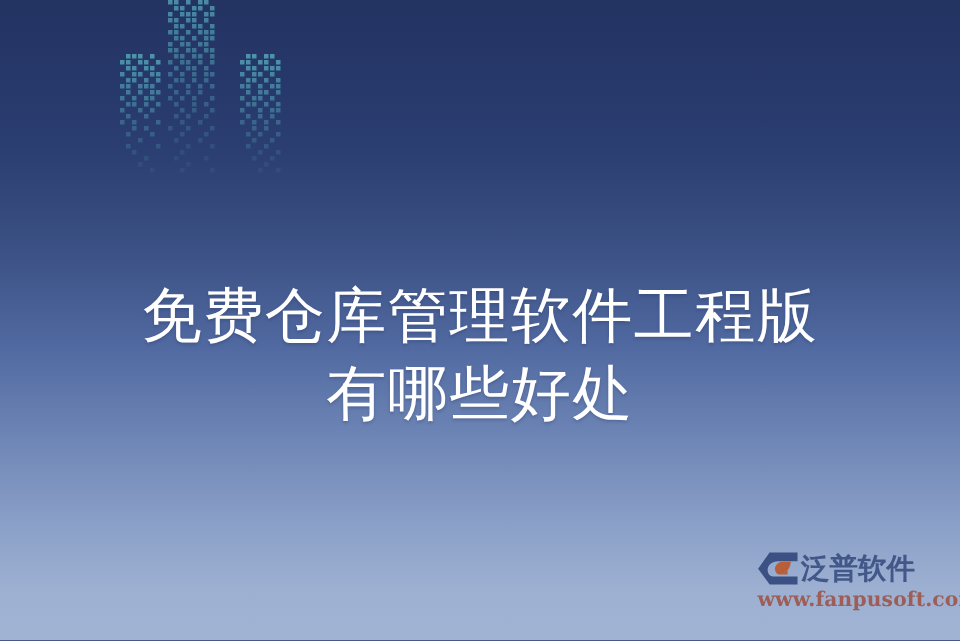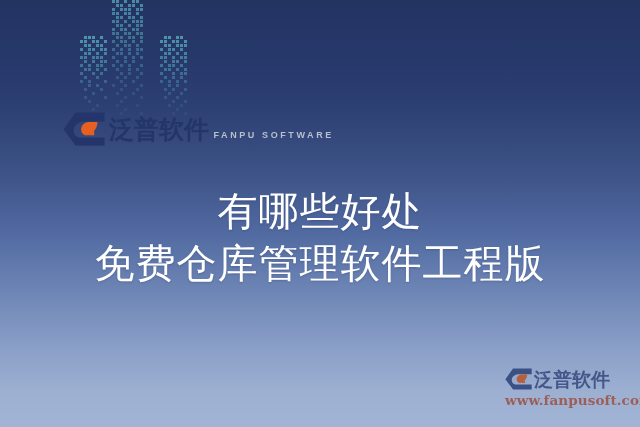--- a/index.html
+++ b/index.html
@@ -207,41 +207,24 @@
         <span class="prow"><i class="px off"></i><i class="px" style="background: rgb(78, 147, 172); opacity: 0.38;"></i><i class="px off"></i><i class="px" style="background: rgb(78, 147, 172); opacity: 0.38;"></i><i class="px off"></i><i class="px off"></i><i class="px" style="background: rgb(78, 147, 172); opacity: 0.38;"></i></span>
         <span class="prow"><i class="px off"></i><i class="px off"></i><i class="px" style="background: rgb(78, 147, 172); opacity: 0.34;"></i><i class="px off"></i><i class="px off"></i><i class="px" style="background: rgb(78, 147, 172); opacity: 0.34;"></i><i class="px off"></i></span>
         <span class="prow"><i class="px off"></i><i class="px" style="background: rgb(78, 147, 172); opacity: 0.29;"></i><i class="px off"></i><i class="px off"></i><i class="px" style="background: rgb(78, 147, 172); opacity: 0.29;"></i><i class="px off"></i><i class="px off"></i></span>
         <span class="prow"><i class="px off"></i><i class="px off"></i><i class="px off"></i><i class="px" style="background: rgb(78, 147, 172); opacity: 0.24;"></i><i class="px off"></i><i class="px off"></i><i class="px" style="background: rgb(78, 147, 172); opacity: 0.24;"></i></span>
         <span class="prow"><i class="px off"></i><i class="px off"></i><i class="px" style="background: rgb(78, 147, 172); opacity: 0.19;"></i><i class="px off"></i><i class="px off"></i><i class="px" style="background: rgb(78, 147, 172); opacity: 0.19;"></i><i class="px off"></i></span>
         <span class="prow"><i class="px off"></i><i class="px off"></i><i class="px off"></i><i class="px off"></i><i class="px" style="background: rgb(78, 147, 172); opacity: 0.15;"></i><i class="px off"></i><i class="px off"></i></span>
         <span class="prow"><i class="px off"></i><i class="px off"></i><i class="px off"></i><i class="px" style="background: rgb(78, 147, 172); opacity: 0.12;"></i><i class="px off"></i><i class="px off"></i><i class="px" style="background: rgb(78, 147, 172); opacity: 0.12;"></i></span>
       </div>
     </div>
 
-  <div id="logo-main">
-    <span class="mark">
-      <svg viewBox="0 0 42 34" width="42" height="34" xmlns="http://www.w3.org/2000/svg">
-        <path d="M12.5 0.5 L41.5 0.5 L41.5 9.5 L21.5 9.5 C15 9.5 10.5 13.5 10.5 18.5
-                 C10.5 22.2 12.6 24.6 15.6 25.4 L41.5 25.4 L41.5 33.5 L12.6 33.5
-                 L0.6 17.2 Z" fill="#23356a"></path>
-        <path d="M34.5 9.9 C34.5 17.0 28.9 22.6 21.9 23.3
-                 C19.6 22.1 18.1 20.0 18.1 17.4 C18.1 13.3 21.6 9.9 26.0 9.9 Z" fill="#e8601f"></path>
-        <path d="M21.9 23.3 C25.6 22.9 28.9 21.2 31.2 18.6
-                 L31.2 23.3 Z" fill="#e8601f"></path>
-      </svg>
-    </span>
-    <span class="wordblock">
-      <span class="word-cn">泛普软件</span>
-      <span class="word-en">FANPU SOFTWARE</span>
-    </span>
-  </div>
 
   <div id="headline">
+    <span class="hl-line">免费仓库管理软件工程版</span>
     <span class="hl-line">有哪些好处</span>
-    <span class="hl-line">免费仓库管理软件工程版</span>
   </div>
 
   <div id="watermark">
     <div class="wm-top">
       <span class="wm-mark">
         <svg viewBox="0 0 42 34" width="27" height="22" xmlns="http://www.w3.org/2000/svg">
           <path d="M12.5 0.5 L41.5 0.5 L41.5 9.5 L21.5 9.5 C15 9.5 10.5 13.5 10.5 18.5
                    C10.5 22.2 12.6 24.6 15.6 25.4 L41.5 25.4 L41.5 33.5 L12.6 33.5
                    L0.6 17.2 Z" fill="#3c5183"></path>
           <path d="M34.5 9.9 C34.5 17.0 28.9 22.6 21.9 23.3

